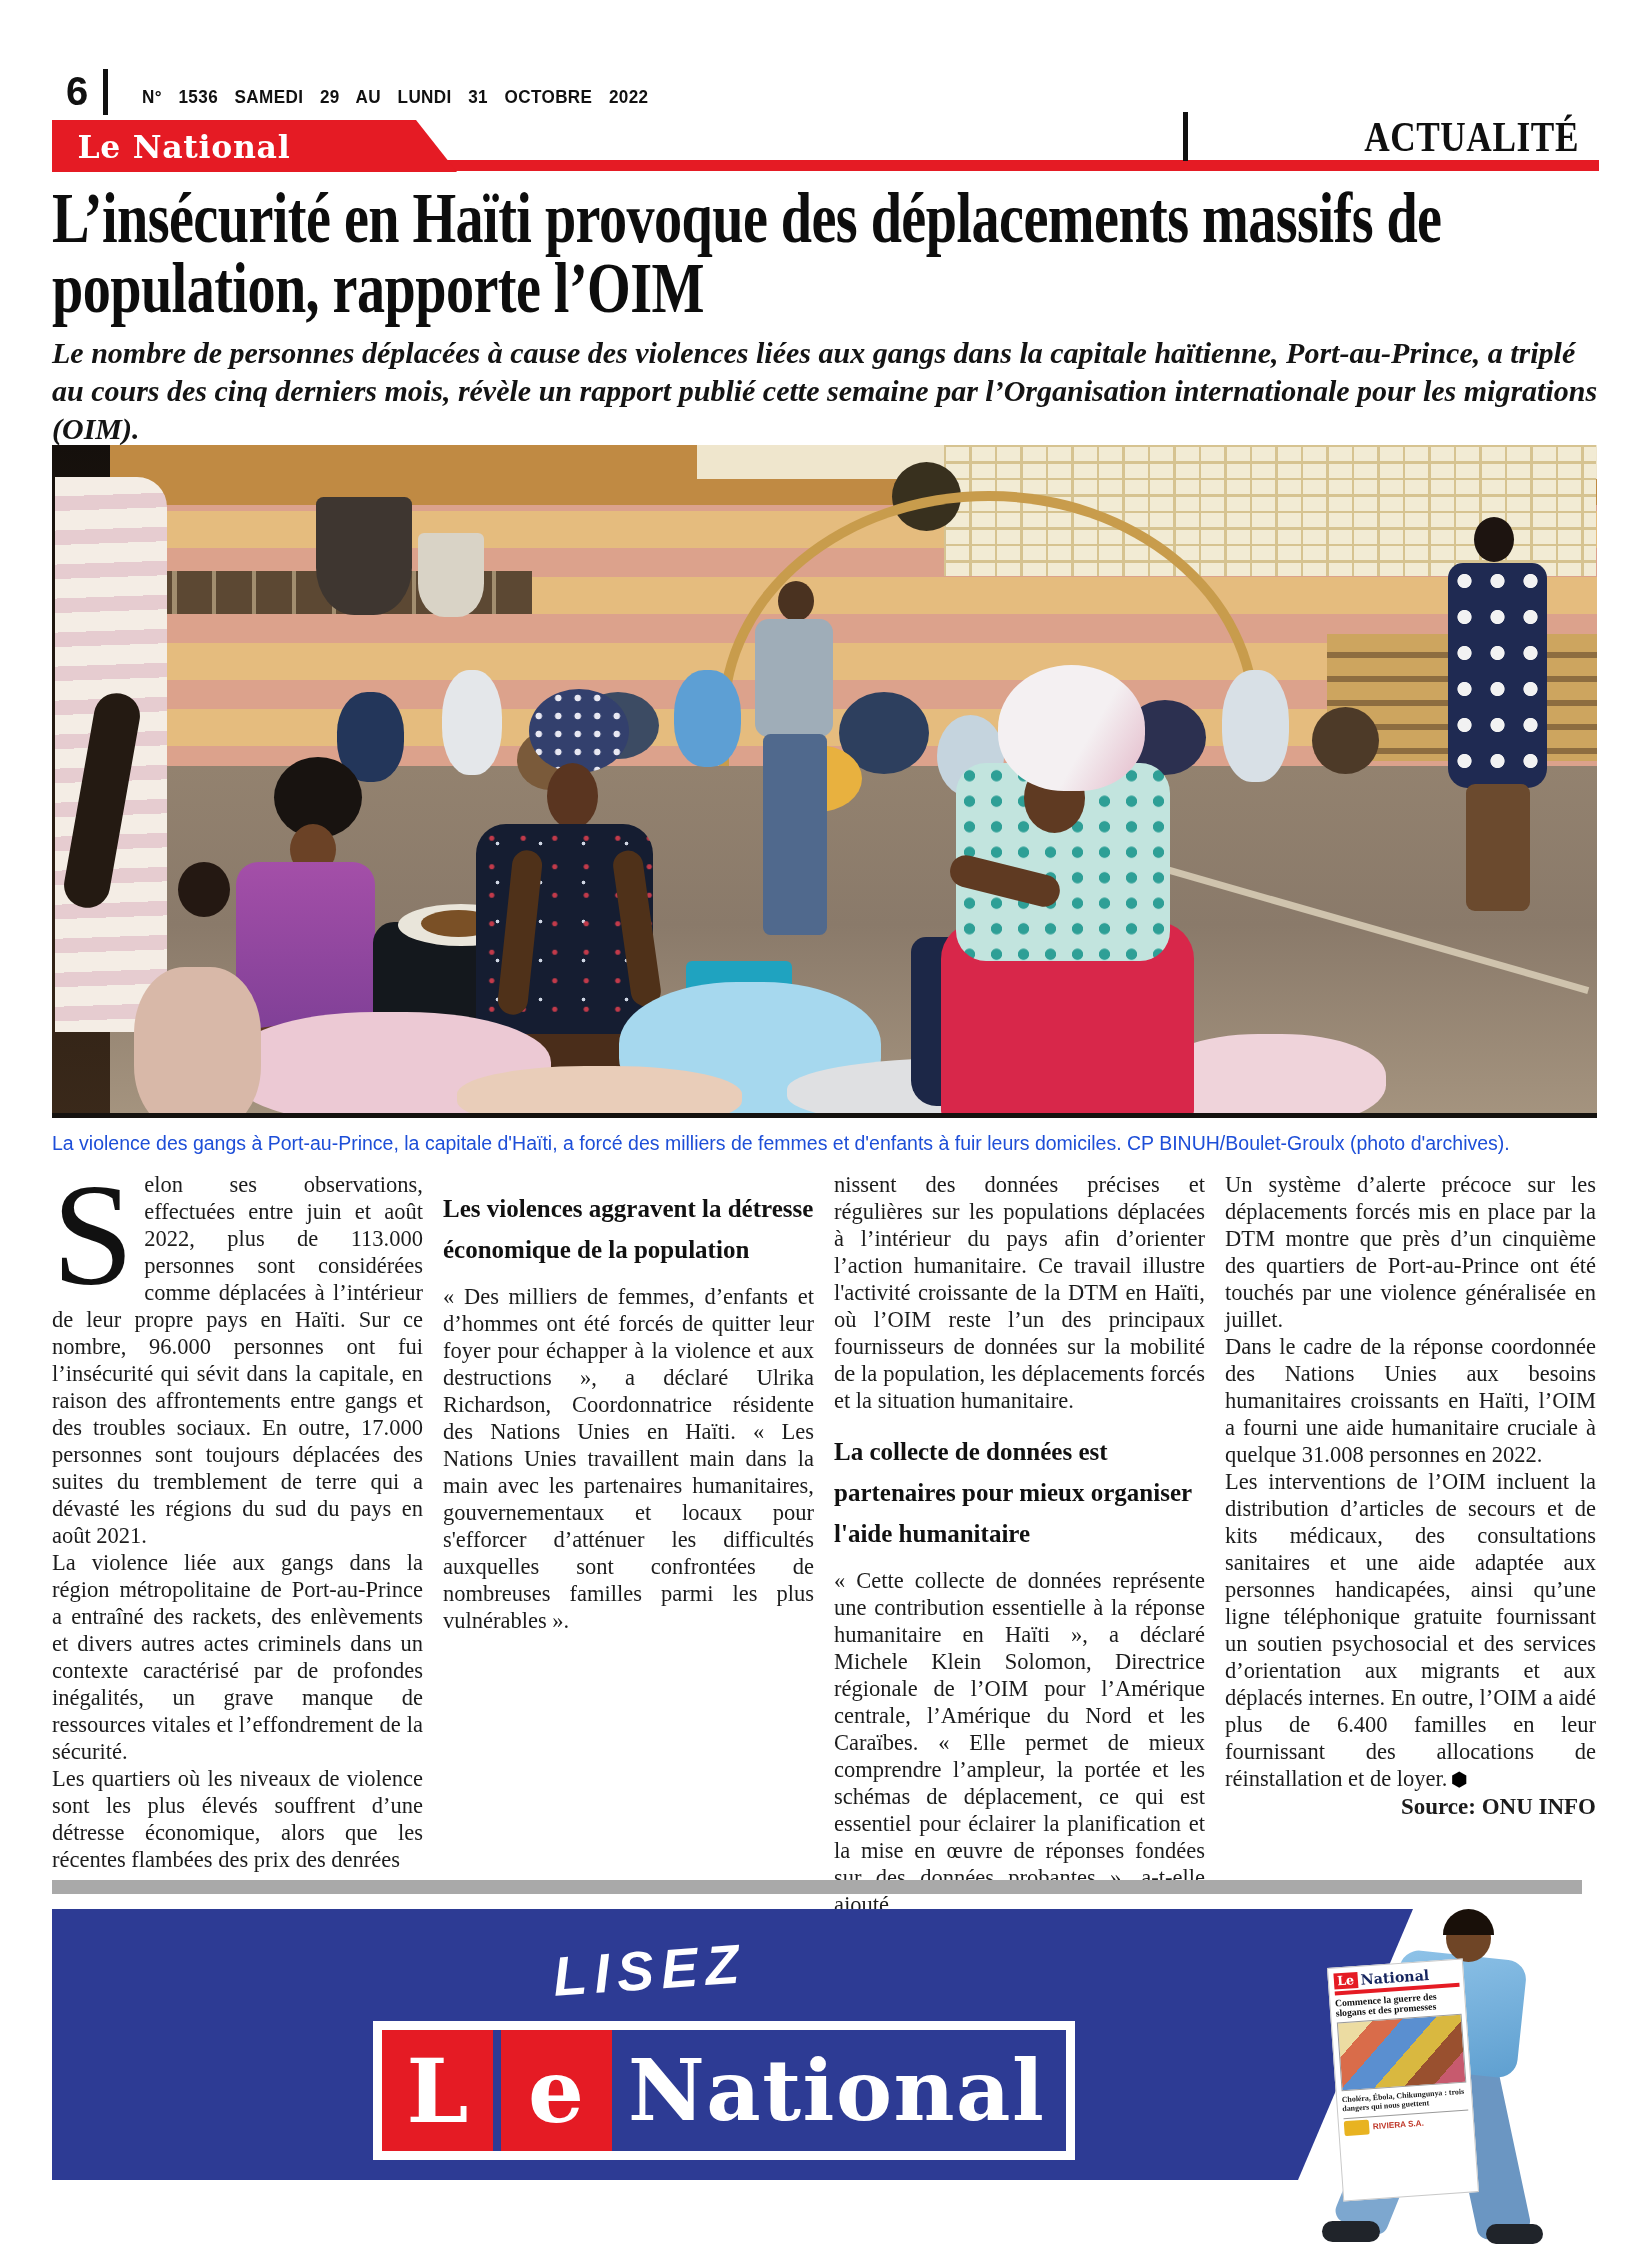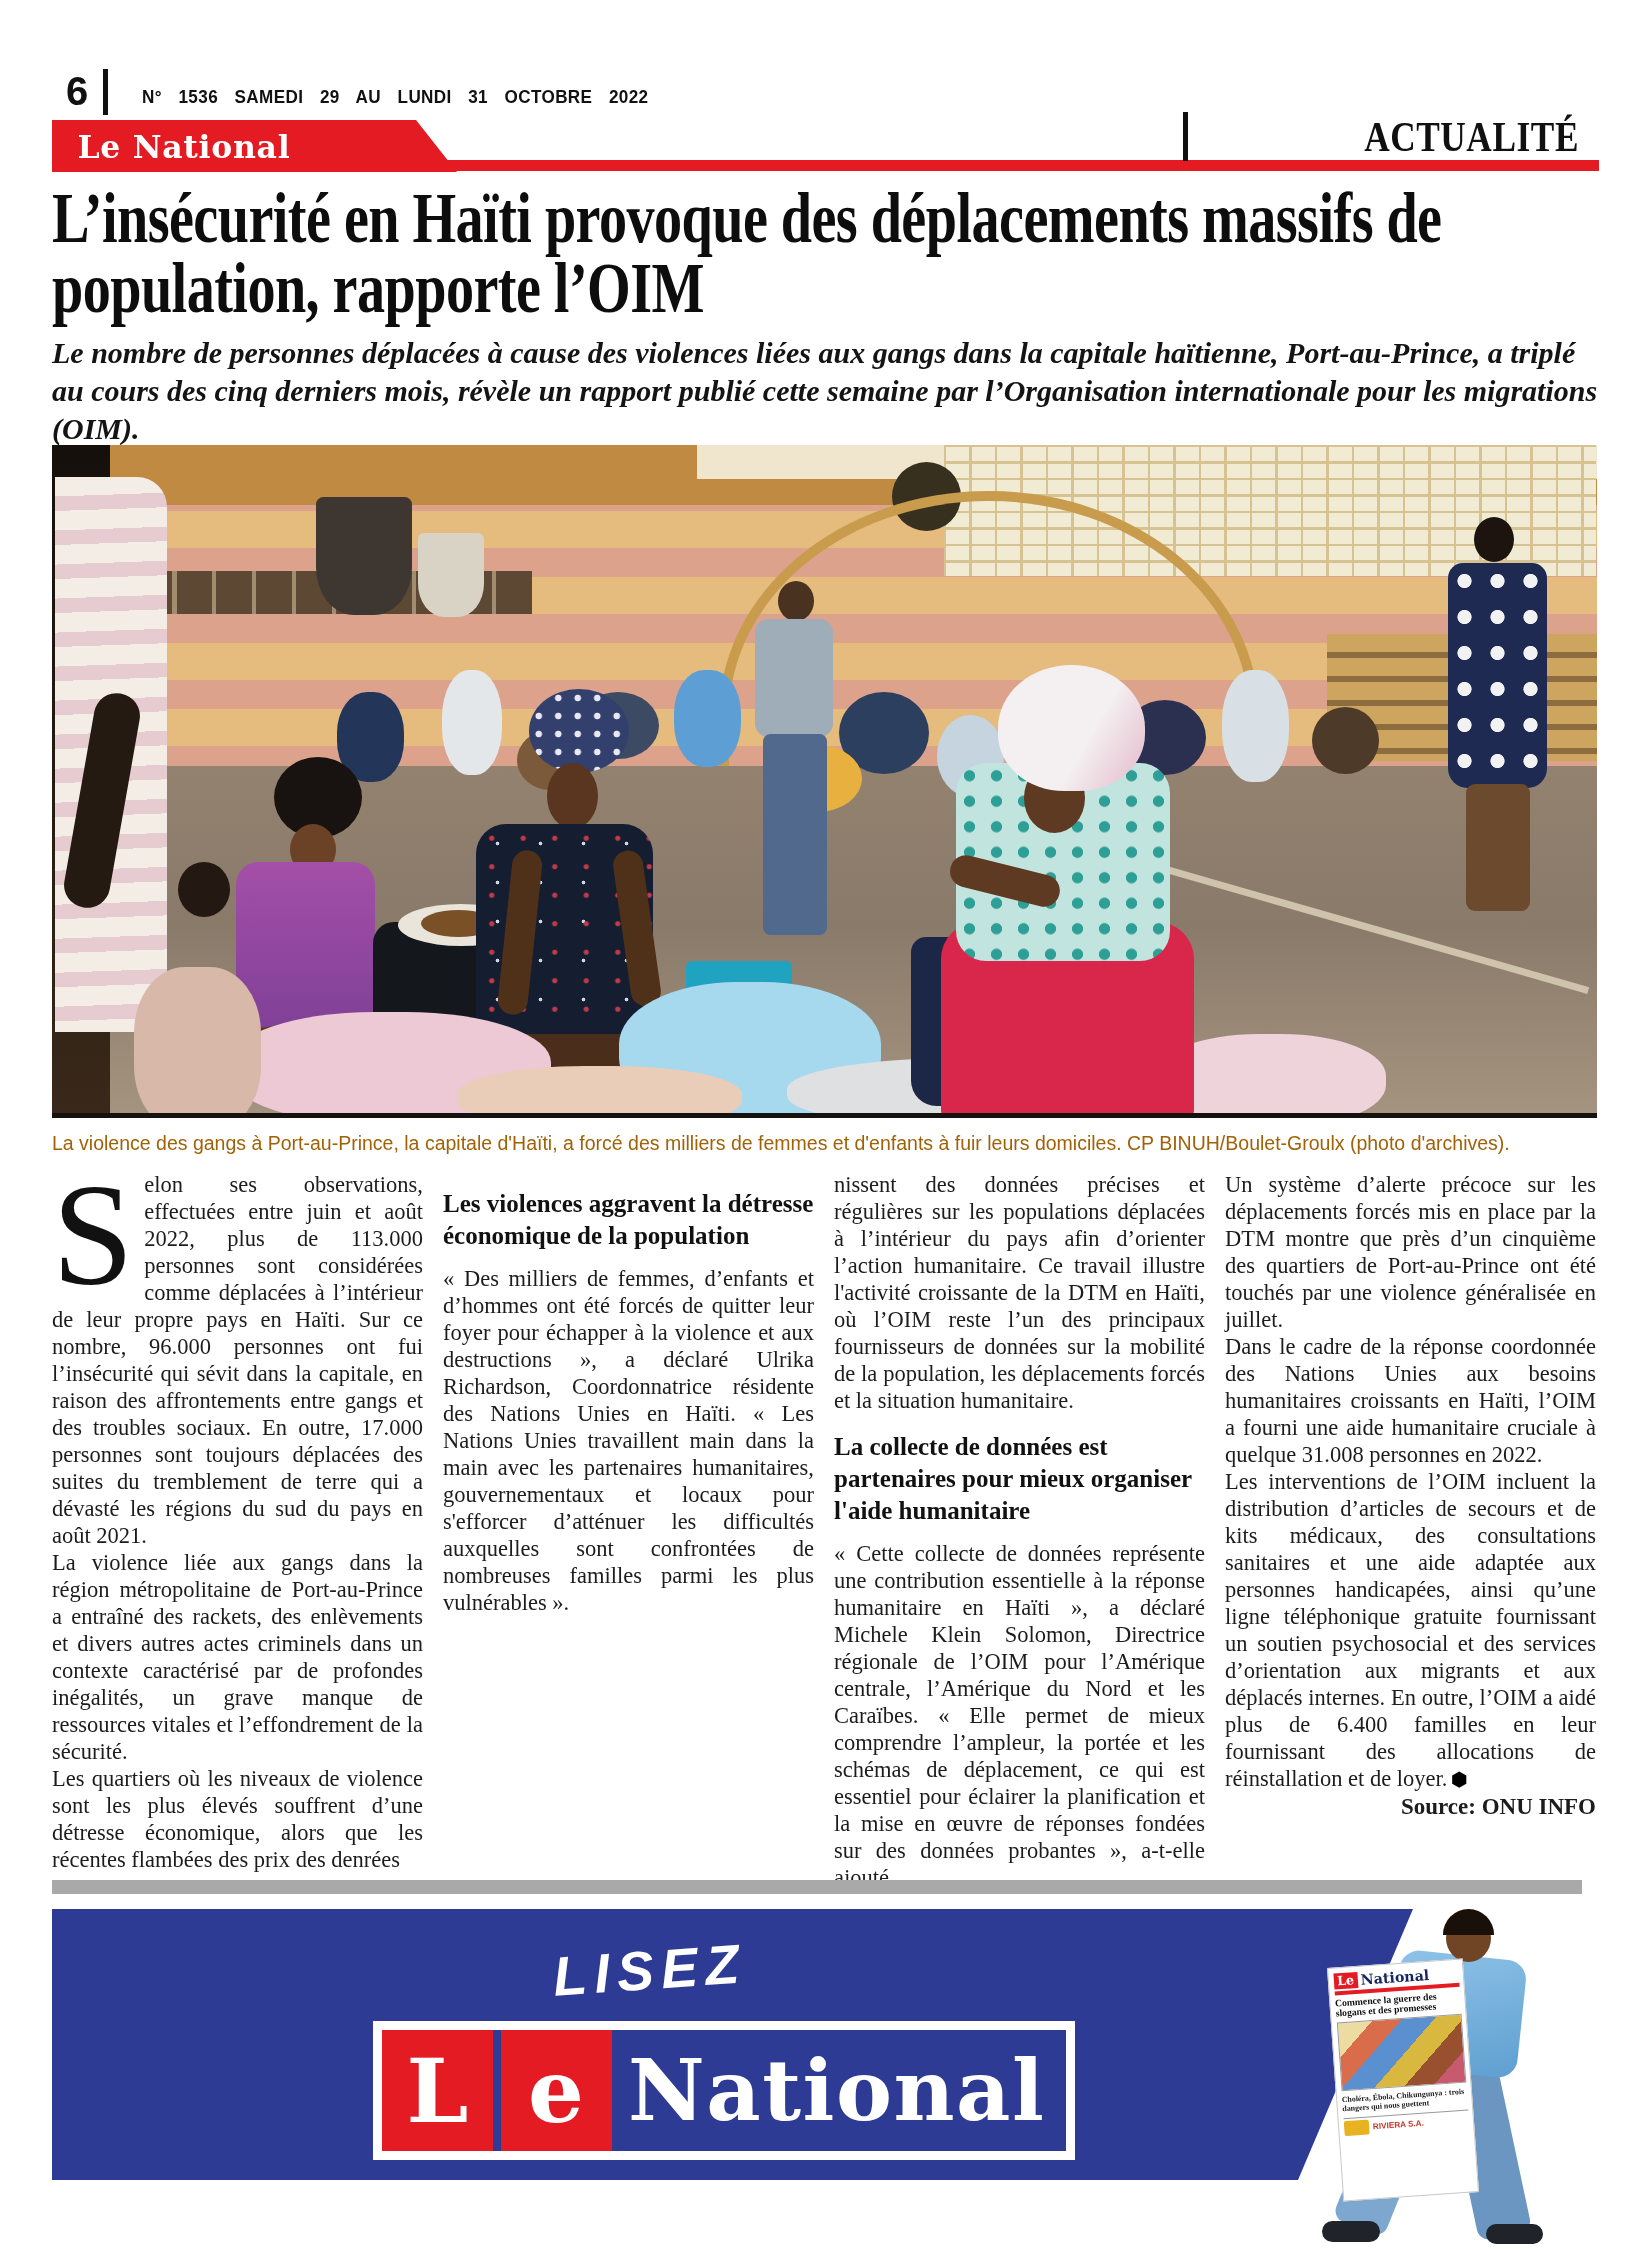--- a/index.html
+++ b/index.html
@@ -96,28 +96,28 @@
   
   .wF-bag { left:859px; top:492px; width:123px; height:169px; background:#1c2747; border-radius:15px 15px 25.5px 25.5px; }
   .wF-skirt { left:889px; top:477px; width:253px; height:196px; background:#d8274a; border-radius:37px 37px 7.5px 7.5px; }
   .wF-torso { left:904px; top:318px; width:214px; height:198px; border-radius:30px; background-color:#c2e4de;
       background-image:radial-gradient(circle,#2e9f96 5.2px,transparent 6px); background-size:27px 25.5px; }
   .wF-face { left:972px; top:318px; width:61px; height:70px; background:#5f3a22; border-radius:50%; }
   .wF-wrap { left:946px; top:220px; width:147px; height:126px; border-radius:50% 50% 45% 45%; background:linear-gradient(120deg,#f4f0f2 60%,#e3b8c8); }
   .wF-arm { left:897px; top:420px; width:112px; height:31.5px; background:#5f3a22; border-radius:15.7px; transform:rotate(14deg); }
 
   
-  .caption { position:absolute; left:52px; top:1132px; width:1575px; font-family:"Liberation Sans",sans-serif; font-size:19.5px; color:#a16207; white-space:nowrap; }
+  .caption { position:absolute; left:52px; top:1132px; width:1575px; font-family:"Liberation Sans",sans-serif; font-size:19.5px; color:#1d4ed8; white-space:nowrap; }
 
   
   .columns { position:absolute; left:52px; top:1171px; width:1546px; display:flex; gap:20px; }
   .col { width:371px; font-size:22.5px; line-height:27px; text-align:justify; color:#1c1c1c; }
   .col p { margin:0; }
   .dropcap { float:left; font-size:147px; line-height:112px; padding:7.5px 10.5px 0 0; color:#111; }
-  .subhead { font-weight:bold; font-size:25px; line-height:32px; margin:16.5px 0 13.5px 0; text-align:left; color:#111; }
+  .subhead { font-weight:bold; font-size:25px; line-height:41px; margin:16.5px 0 13.5px 0; text-align:left; color:#111; }
   .endmark { font-family:"DejaVu Sans",sans-serif; font-size:19.5px; color:#000; padding-left:3px; }
   .source { margin-top:33px; font-weight:bold; font-size:23px; text-align:right; }
 
   
   .gray-bar { position:absolute; left:52px; top:1880px; width:1530px; height:13.5px; background:#a9a9a9; }
   .bottom-banner { position:absolute; left:52px; top:1909px; width:1361px; height:271px; background:var(--blue);
       clip-path:polygon(0 0, 100% 0, 1246px 100%, 0 100%); }
   .lisez { position:absolute; left:501px; top:28.5px; color:#fff; font-family:"Liberation Sans",sans-serif; font-style:italic; font-weight:bold; font-size:55px; letter-spacing:7.5px; transform:rotate(-4deg); }
   .logo { position:absolute; left:321px; top:112px; height:139px; display:flex; border:9px solid #fff; background:var(--blue); }
   .logo .lbox { width:111px; display:flex; align-items:center; justify-content:center; background:var(--red); color:#fff;

